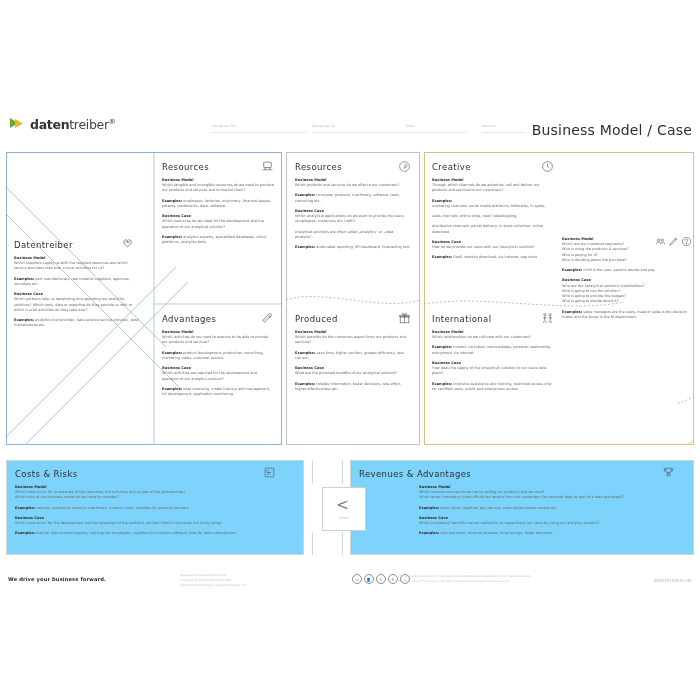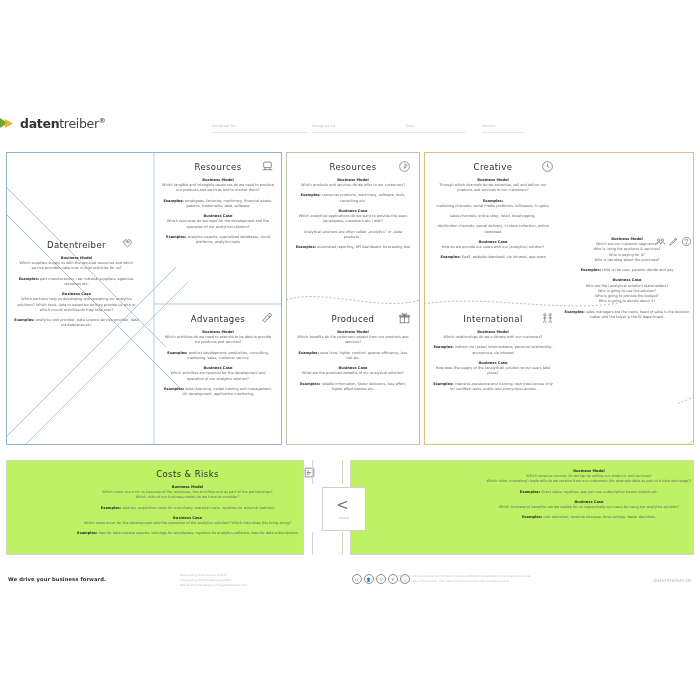--- a/index.html
+++ b/index.html
@@ -7,21 +7,21 @@
     width:700px;height:700px;
     background:#ffffff;
     font-family:"DejaVu Sans","Liberation Sans",sans-serif;
     color:#3a3a38;
     overflow:hidden;
   }
   .poster{position:relative;width:700px;height:700px;background:#fff;}
 
   
   .header{position:absolute;left:0;top:108px;width:700px;height:38px;}
-  .logo{position:absolute;left:0;top:8px;display:flex;gap:4px;}
+  .logo{position:absolute;left:10px;top:8px;display:flex;align-items:center;gap:4px;}
   .logo-mark{width:16px;height:16px;position:relative;}
   .logo-text{font-size:12.5px;letter-spacing:-.3px;color:#333;}
   .logo-text b{font-weight:bold;}
   .logo-text span.light{font-weight:normal;color:#444;}
   .logo-text sup{font-size:7px;vertical-align:super;}
 
   .meta{position:absolute;top:16px;font-size:3.4px;color:#b9b9b9;letter-spacing:.2px;}
   .meta .line{position:absolute;top:8px;height:1px;background:#e6e6e6;}
 
   .poster-title{position:absolute;right:8px;top:14px;font-size:14px;color:#2f2f2d;letter-spacing:.2px;}
@@ -37,37 +37,37 @@
   
   .diag{position:absolute;left:0;top:0;width:276px;height:293px;overflow:hidden;pointer-events:none;}
 
   
   .arcs{position:absolute;left:418px;top:0;width:270px;height:293px;overflow:hidden;pointer-events:none;}
 
   
   .sep{position:absolute;pointer-events:none;}
 
   
-  .block{position:absolute;box-sizing:border-box;text-align:center;}
+  .block{position:absolute;box-sizing:border-box;}
   .block h3{
     margin:0 0 6px 0;font-size:8.5px;font-weight:normal;letter-spacing:.4px;
     color:#2e2e2c;
   }
   .block .para{margin:0 0 5px 0;}
   .block .lbl{font-size:3.6px;font-weight:bold;color:#2e2e2c;display:block;line-height:1.45;}
   .block .txt{font-size:3.5px;color:#6b6b69;line-height:1.5;display:block;}
   .block .ex{font-size:3.5px;color:#6b6b69;line-height:1.5;display:block;}
   .block .ex b{color:#2e2e2c;}
   .icon{position:absolute;right:0;top:-2px;width:13px;height:13px;color:#555;}
   .icon svg{width:100%;height:100%;display:block;}
   .icon-row{position:absolute;right:0;top:-1px;display:flex;gap:2px;align-items:center;}
   .icon-row .icon{position:static;width:11px;height:11px;}
 
   
-  .band{position:absolute;box-sizing:border-box;background:#bef264;border:1px solid #cfd8cb;padding-left:40px;}
+  .band{position:absolute;box-sizing:border-box;background:#7dd3fc;border:1px solid #cfd8cb;}
   .band-left{left:6px;top:460px;width:298px;height:95px;}
   .band-right{left:350px;top:460px;width:344px;height:95px;}
   .band h3{margin:0 0 6px 0;font-size:8.5px;font-weight:normal;letter-spacing:.4px;color:#2e2e2c;}
 
   .centercard{
     position:absolute;left:322px;top:487px;width:42px;height:42px;
     border:1px solid #cfcfcf;background:#fff;
     display:flex;flex-direction:column;align-items:center;justify-content:center;
   }
   .centercard .cmp{font-size:15px;color:#777;letter-spacing:3px;line-height:1;}
@@ -110,20 +110,21 @@
     </div>
     <div class="meta" style="left:406px;width:60px;">
       <span>Date</span>
       <span class="line" style="left:0;width:60px;"></span>
     </div>
     <div class="meta" style="left:482px;width:42px;">
       <span>Version</span>
       <span class="line" style="left:0;width:42px;"></span>
     </div>
 
+    <div class="poster-title">Business Model / Case</div>
   </div>
 
   <div class="canvas">
 
     <div class="panel panel-left"></div>
     <div class="diag">
       <svg width="276" height="293" viewBox="0 0 276 293">
         <line x1="-40" y1="-5" x2="160" y2="195" stroke="#8fb4cf" stroke-width="0.7"></line>
         <line x1="-40" y1="22" x2="175" y2="237" stroke="#8fb4cf" stroke-width="0.7"></line>
         <line x1="-10" y1="295" x2="170" y2="115" stroke="#8fb4cf" stroke-width="0.7"></line>
@@ -399,20 +400,21 @@
         <span class="txt">Which costs occur for the development and the operation of the analytics solution? Which risks does this bring along?</span>
       </p>
       <p class="para">
         <span class="ex"><b>Examples:</b> <span>fees for data science experts, trainings for employees, royalties for analytics software, fees for data subscriptions</span></span>
       </p>
     </div>
   </div>
 
   <div class="band band-right">
     <div class="block" style="left:8px;top:8px;width:320px;position:relative;">
+      <h3>Revenues &amp; Advantages</h3>
       <span class="icon" style="right:4px;top:-3px;">
         <svg viewBox="0 0 24 24" fill="none" stroke="#555" stroke-width="1.2">
           <path d="M7 4h10v4a5 5 0 0 1-10 0zM7 5H4v2a3 3 0 0 0 3 3M17 5h3v2a3 3 0 0 1-3 3M10 13h4l1 5h-6z"></path>
         </svg>
       </span>
       <div style="margin-left:60px;">
         <p class="para">
           <span class="lbl">Business Model</span>
           <span class="txt">Which revenue sources do we tap by selling our products and services?</span>
           <span class="txt">Which other (monetary) trade offs do we receive from our customers (for example data as part of a data exchange)?</span>

